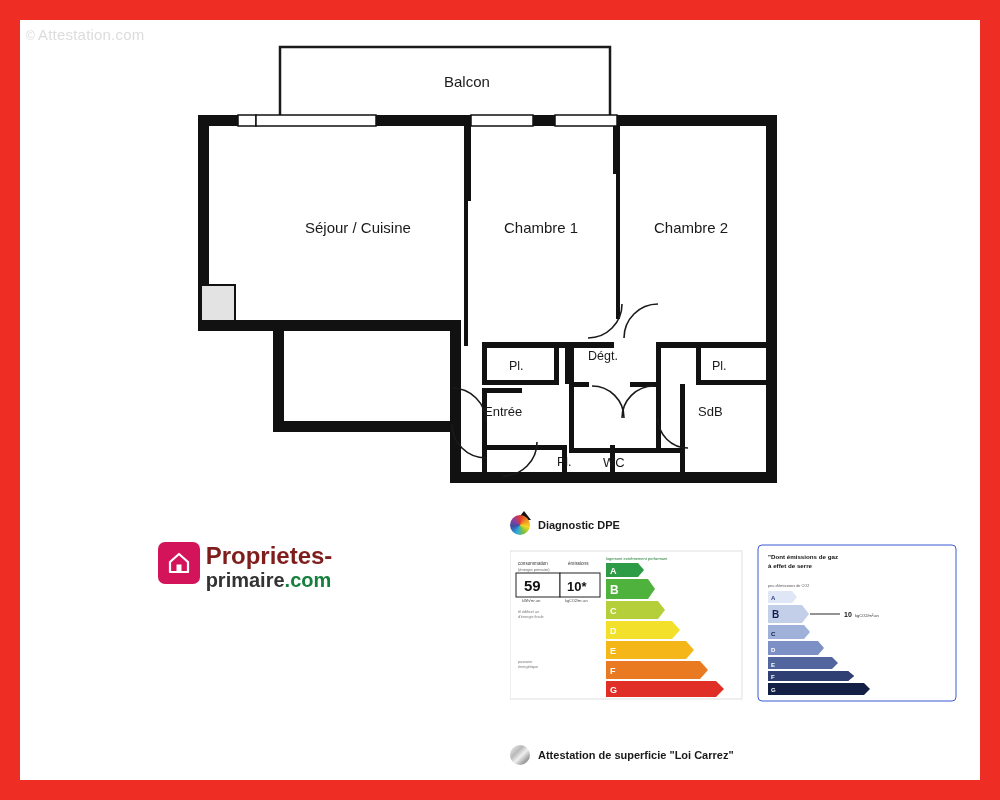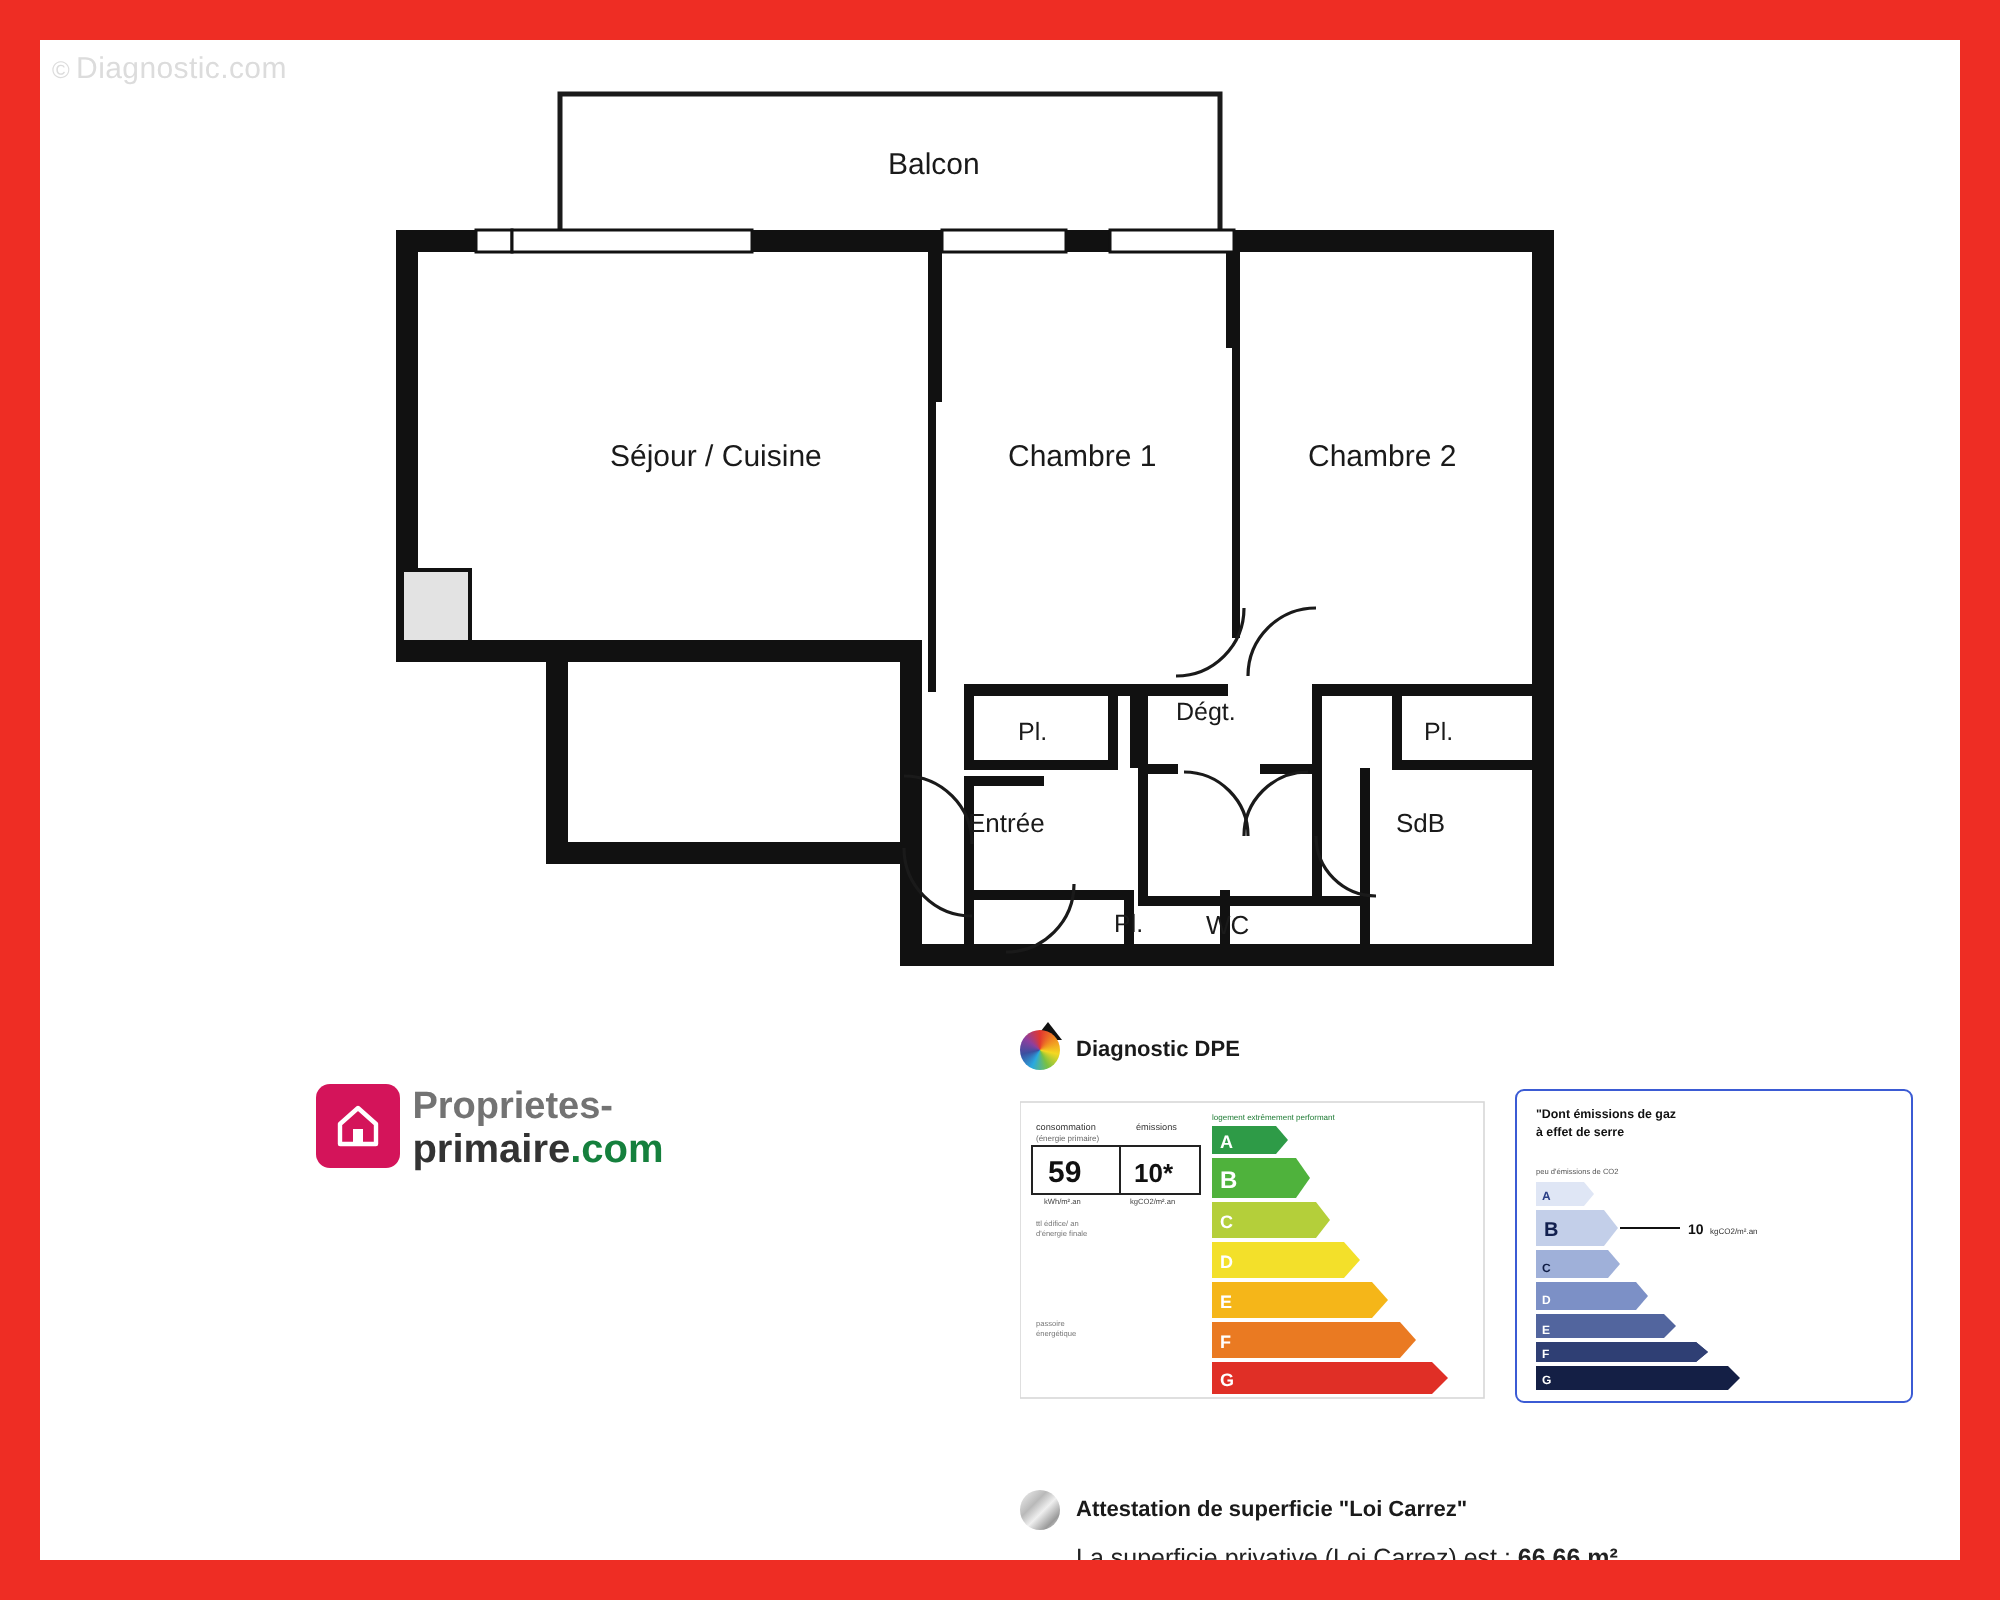--- a/index.html
+++ b/index.html
@@ -117,22 +117,22 @@
     height: 24px;
   }
   .logo-text {
     text-align: left;
     line-height: 1.0;
     padding-top: 2px;
   }
   .logo-text .l1 {
     font-family: "Liberation Sans", sans-serif;
     font-weight: bold;
-    font-size: 19px;
-    color: #737373;
+    font-size: 24px;
+    color: #7f1d1d;
     display: block;
   }
   .logo-text .l2 {
     font-family: "Liberation Sans", sans-serif;
     font-weight: bold;
     font-size: 20px;
     color: #333333;
     display: block;
     margin-top: 2px;
   }
@@ -200,21 +200,21 @@
 <div id="page">
 
   <div class="frame-top"></div>
   <div class="frame-bottom"></div>
   <div class="frame-left"></div>
   <div class="frame-right"></div>
 
   <div class="inner">
 
     <div class="watermark">
-      <span class="wm-c">©</span><span>Diagnostic.com</span>
+      <span class="wm-c">©</span><span>Attestation.com</span>
     </div>
 
     <div class="plan">
       <svg width="960" height="500" viewBox="0 0 960 500" xmlns="http://www.w3.org/2000/svg">
 
         <g>
           <polyline points="260,100 260,27 590,27 590,100" fill="none" stroke="#1a1a1a" stroke-width="2.5"></polyline>
         </g>
 
         <g fill="#111111">
@@ -420,19 +420,16 @@
           </g>
         </svg>
       </div>
     </div>
 
     <div class="carrez">
       <div class="sec-head">
         <span class="silver-icon"></span>
         <span class="sec-title">Attestation de superficie "Loi Carrez"</span>
       </div>
-      <div class="carrez-line">
-        <span>La superficie privative (Loi Carrez) est : </span><b>66.66 m²</b>
-      </div>
     </div>
 
   </div>
 </div>
 
 </body></html>

